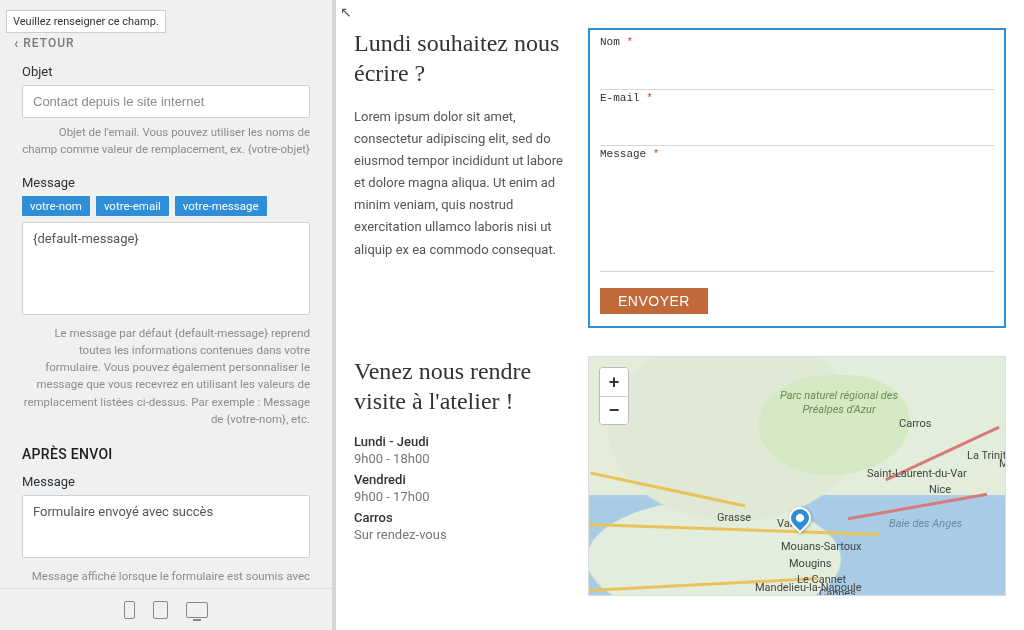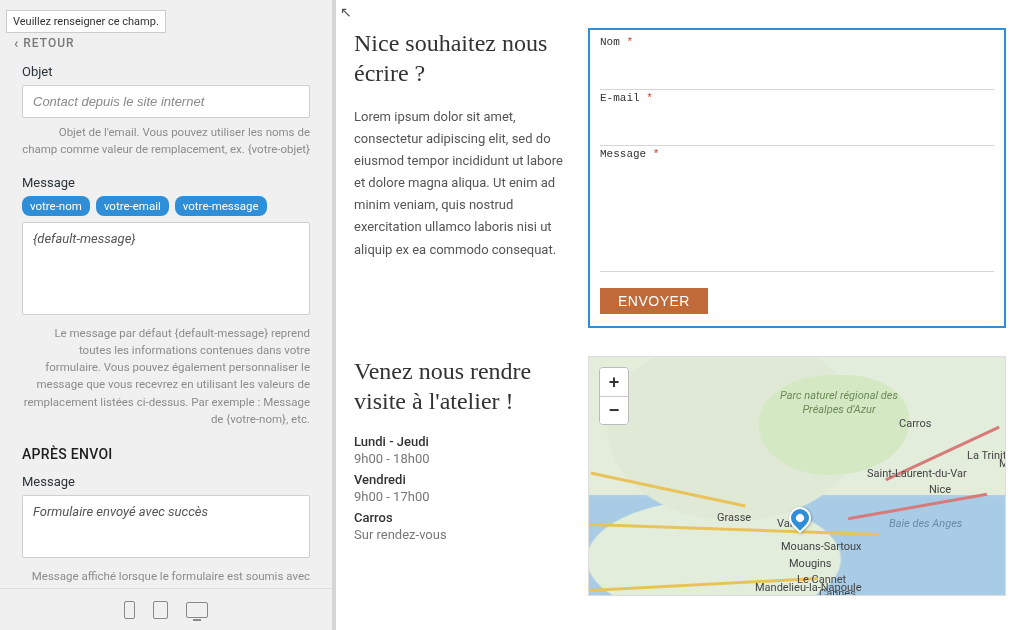--- a/index.html
+++ b/index.html
@@ -37,38 +37,37 @@
   .section { padding: 6px 22px 10px; }
   .field-label { font-size: 13px; color: #2c3338; margin-bottom: 6px; display:block; }
   .text-input, .textarea {
     width: 100%;
     border: 1px solid #d0d0d0;
     background: #fff;
     padding: 8px 10px;
     font-size: 13px;
     color: #555;
     border-radius: 2px;
-    font-style: italic;
   }
   .textarea { resize: none; font-family: inherit; }
   .text-input::placeholder, .textarea::placeholder { color: #8a8a8a; }
   .help {
     font-size: 11.5px;
     color: #8c8c8c;
     margin-top: 6px;
     text-align: right;
     line-height: 1.5;
   }
   .tags { display: flex; gap: 6px; margin-bottom: 6px; flex-wrap: wrap; }
   .tag {
     background: #2e8ed7;
     color: #fff;
     font-size: 11.5px;
     padding: 3px 8px;
-    border-radius: 8px;
+    border-radius: 1px;
     cursor: pointer;
   }
   .section-title {
     font-size: 14px; font-weight: 500; color: #1e1e1e;
     padding: 8px 22px 6px; letter-spacing: .3px;
   }
   .device-bar {
     height: 42px;
     border-top: 1px solid #ddd;
     display: flex;
@@ -244,21 +243,21 @@
       <span class="device-icon tablet"></span>
       <span class="device-icon desktop"></span>
     </div>
   </aside>
 
   <main class="preview">
     <span class="collapse-arrow">↖</span>
 
     <div class="columns">
       <div class="col-left">
-        <h2 class="serif">Nice souhaitez nous écrire ?</h2>
+        <h2 class="serif">Lundi souhaitez nous écrire ?</h2>
         <p class="lorem">Lorem ipsum dolor sit amet, consectetur adipiscing elit, sed do eiusmod tempor incididunt ut labore et dolore magna aliqua. Ut enim ad minim veniam, quis nostrud exercitation ullamco laboris nisi ut aliquip ex ea commodo consequat.</p>
       </div>
       <div class="col-right">
         <div class="form-box">
           <div class="f-row">
             <label class="f-label"><span>Nom</span> <span class="req">*</span></label>
             <input class="f-input" type="text" style="">
           </div>
           <div class="f-row">
             <label class="f-label"><span>E-mail</span> <span class="req">*</span></label>

